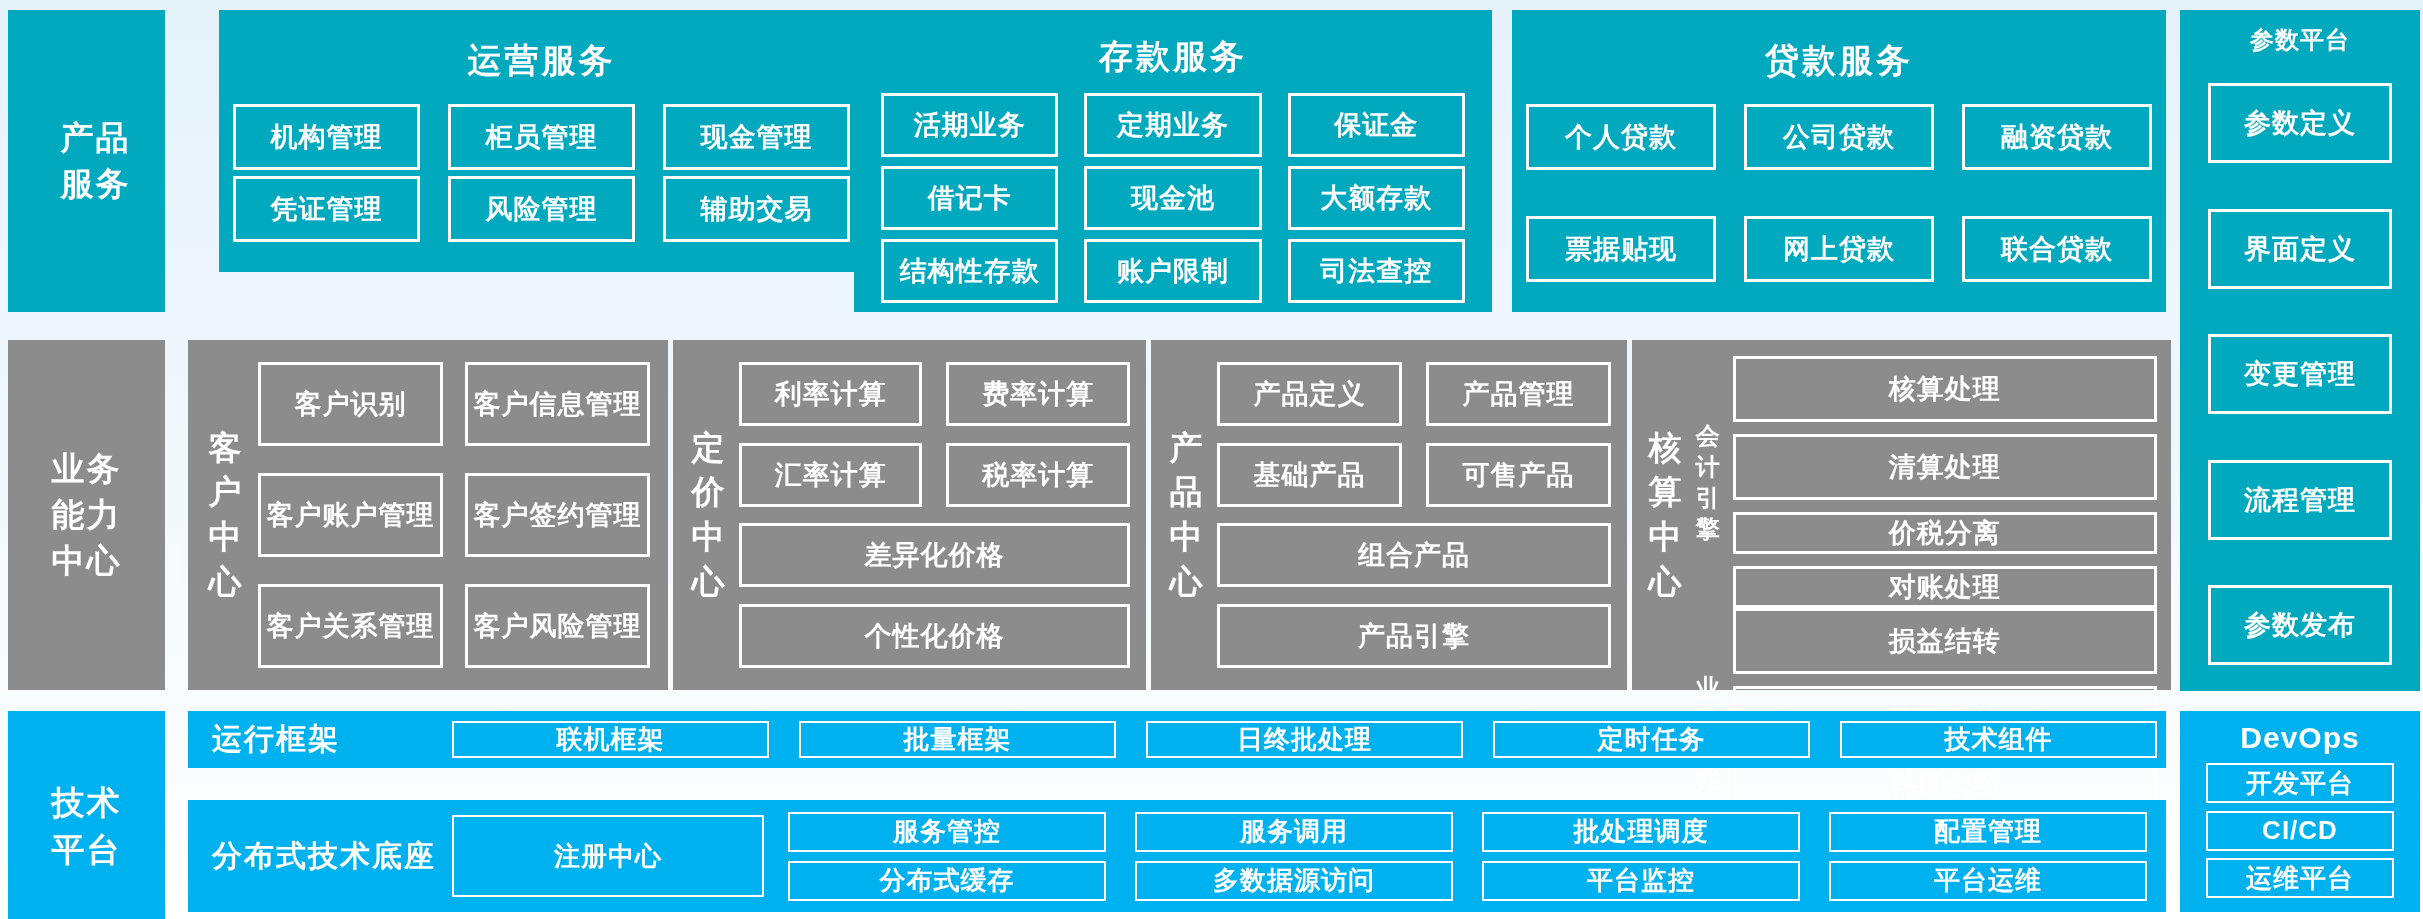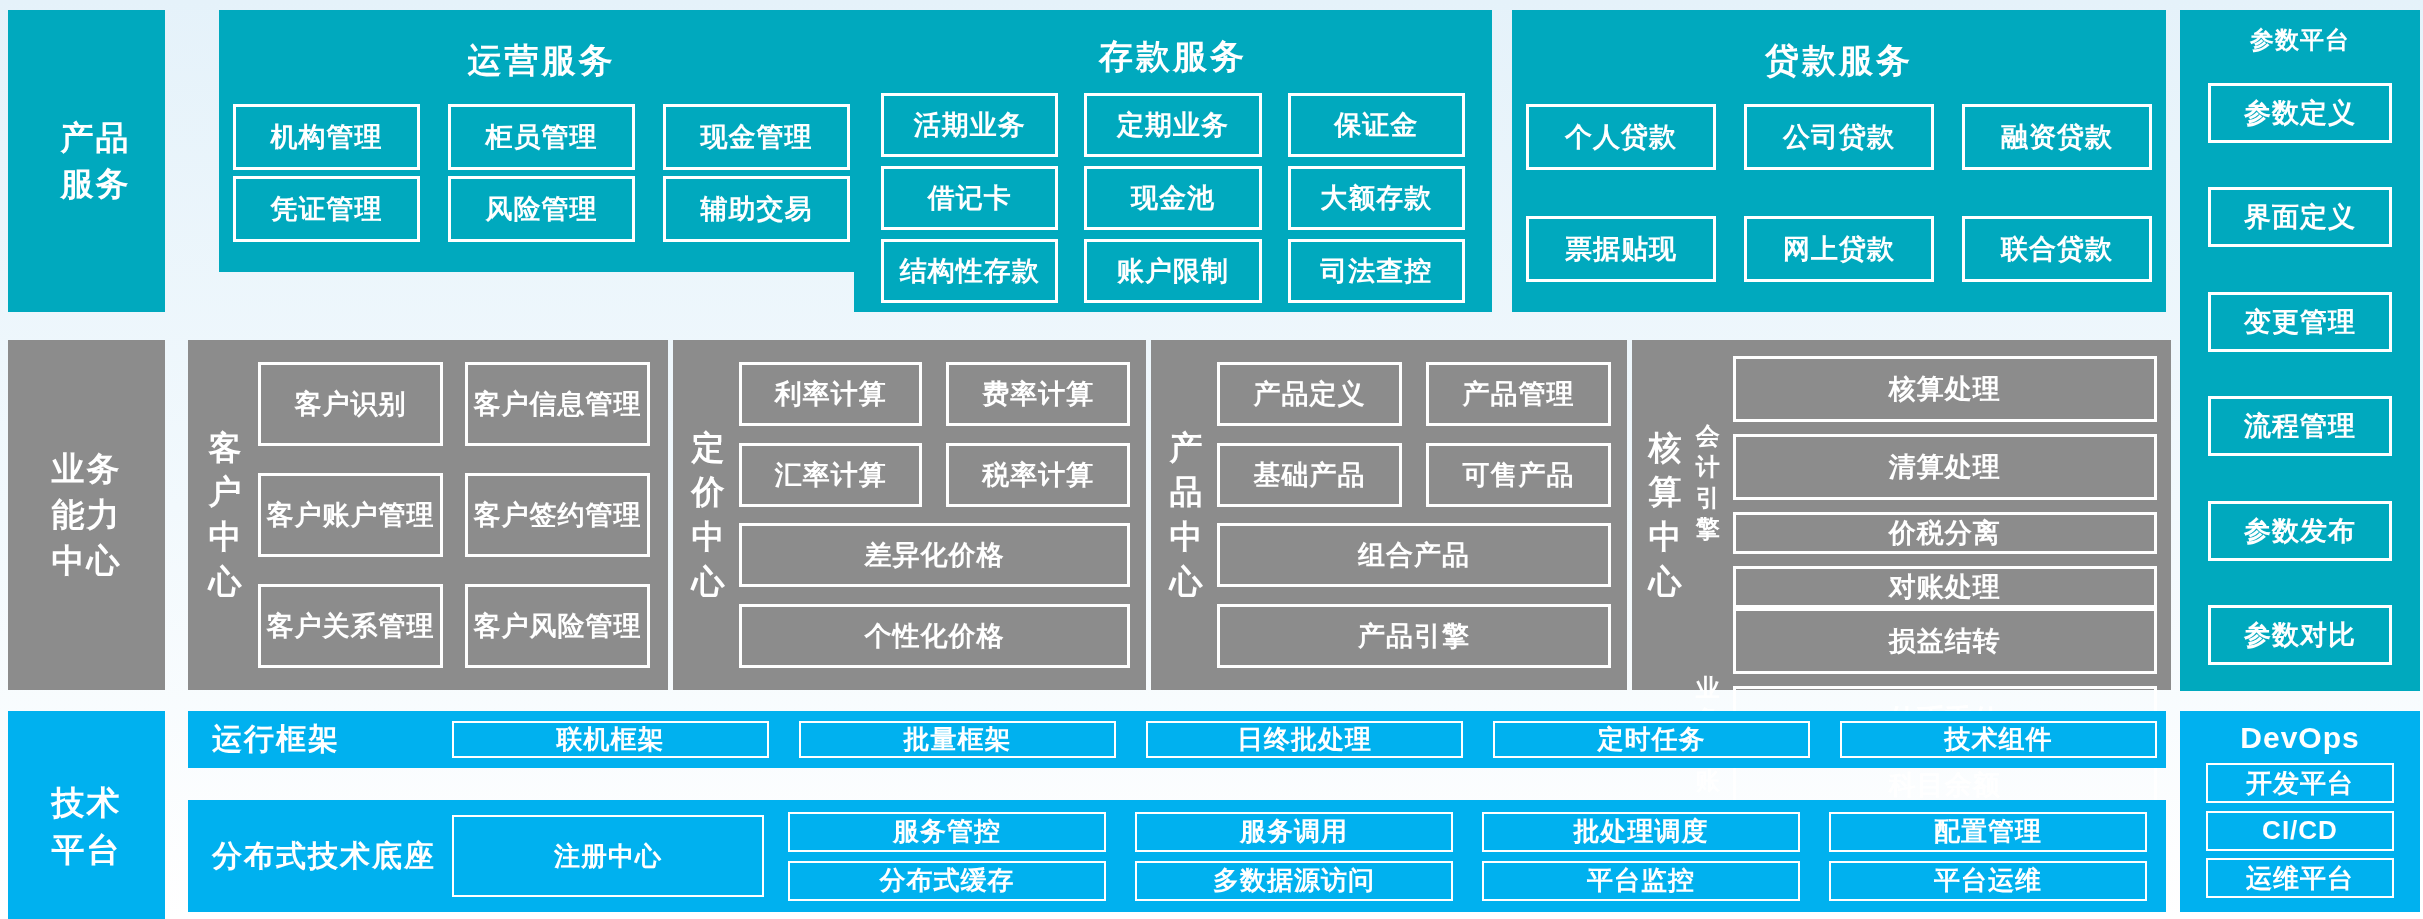--- a/index.html
+++ b/index.html
@@ -34,21 +34,21 @@
   .p-top .panel-title { margin-top:12px; }
   .grid3x2 { flex:1; margin-top:20px; display:grid; grid-template-columns:repeat(3,1fr);
              grid-template-rows:repeat(2,66px); column-gap:28px; align-content:space-between; }
   .p-dep { padding:14px 27px 9px; }
   .grid3x3 { flex:1; margin-top:13px; display:grid; grid-template-columns:repeat(3,1fr);
              grid-template-rows:repeat(3,64px); column-gap:26px; align-content:space-between; }
 
   
   .p-param { padding:14px 28px 26px; }
   .v-stack { flex:1; margin-top:27px; display:flex; flex-direction:column; justify-content:space-between; }
-  .v-stack .box { height:60px; }
+  .v-stack .box { height:80px; }
   .p-devops { padding:10px 26px 14px; }
   .p-devops .panel-title { font-size:30px; letter-spacing:1px; }
   .v-stack.devops { margin-top:8px; }
   .v-stack.devops .box { height:40px; border-width:2.5px; font-size:26px; }
 
   
   .p-cap { flex-direction:row; align-items:stretch; }
   .vlabel { flex:0 0 auto; align-self:center; width:1.15em; font-size:33px; font-weight:bold;
             line-height:1.35; text-align:center; color:#fff; letter-spacing:0; }
   .vlabel.small { font-size:24px; line-height:1.3; }
@@ -130,21 +130,20 @@
   </section>
 
   <section class="abs panel teal p-param" style="left:2180px;top:10px;width:240px;height:681px;">
     <h2 class="panel-title" style="font-size:24px;letter-spacing:1px;">参数平台</h2>
     <div class="v-stack">
       <div class="box">参数定义</div>
       <div class="box">界面定义</div>
       <div class="box">变更管理</div>
       <div class="box">流程管理</div>
       <div class="box">参数发布</div>
-      <div class="box">参数对比</div>
     </div>
   </section>
 
   <section class="abs panel gray p-cap p-cust" style="left:188px;top:340px;width:480px;height:350px;">
     <div class="vlabel">客户中心</div>
     <div class="grid2x3">
       <div class="box">客户识别</div>
       <div class="box">客户信息管理</div>
       <div class="box">客户账户管理</div>
       <div class="box">客户签约管理</div>

